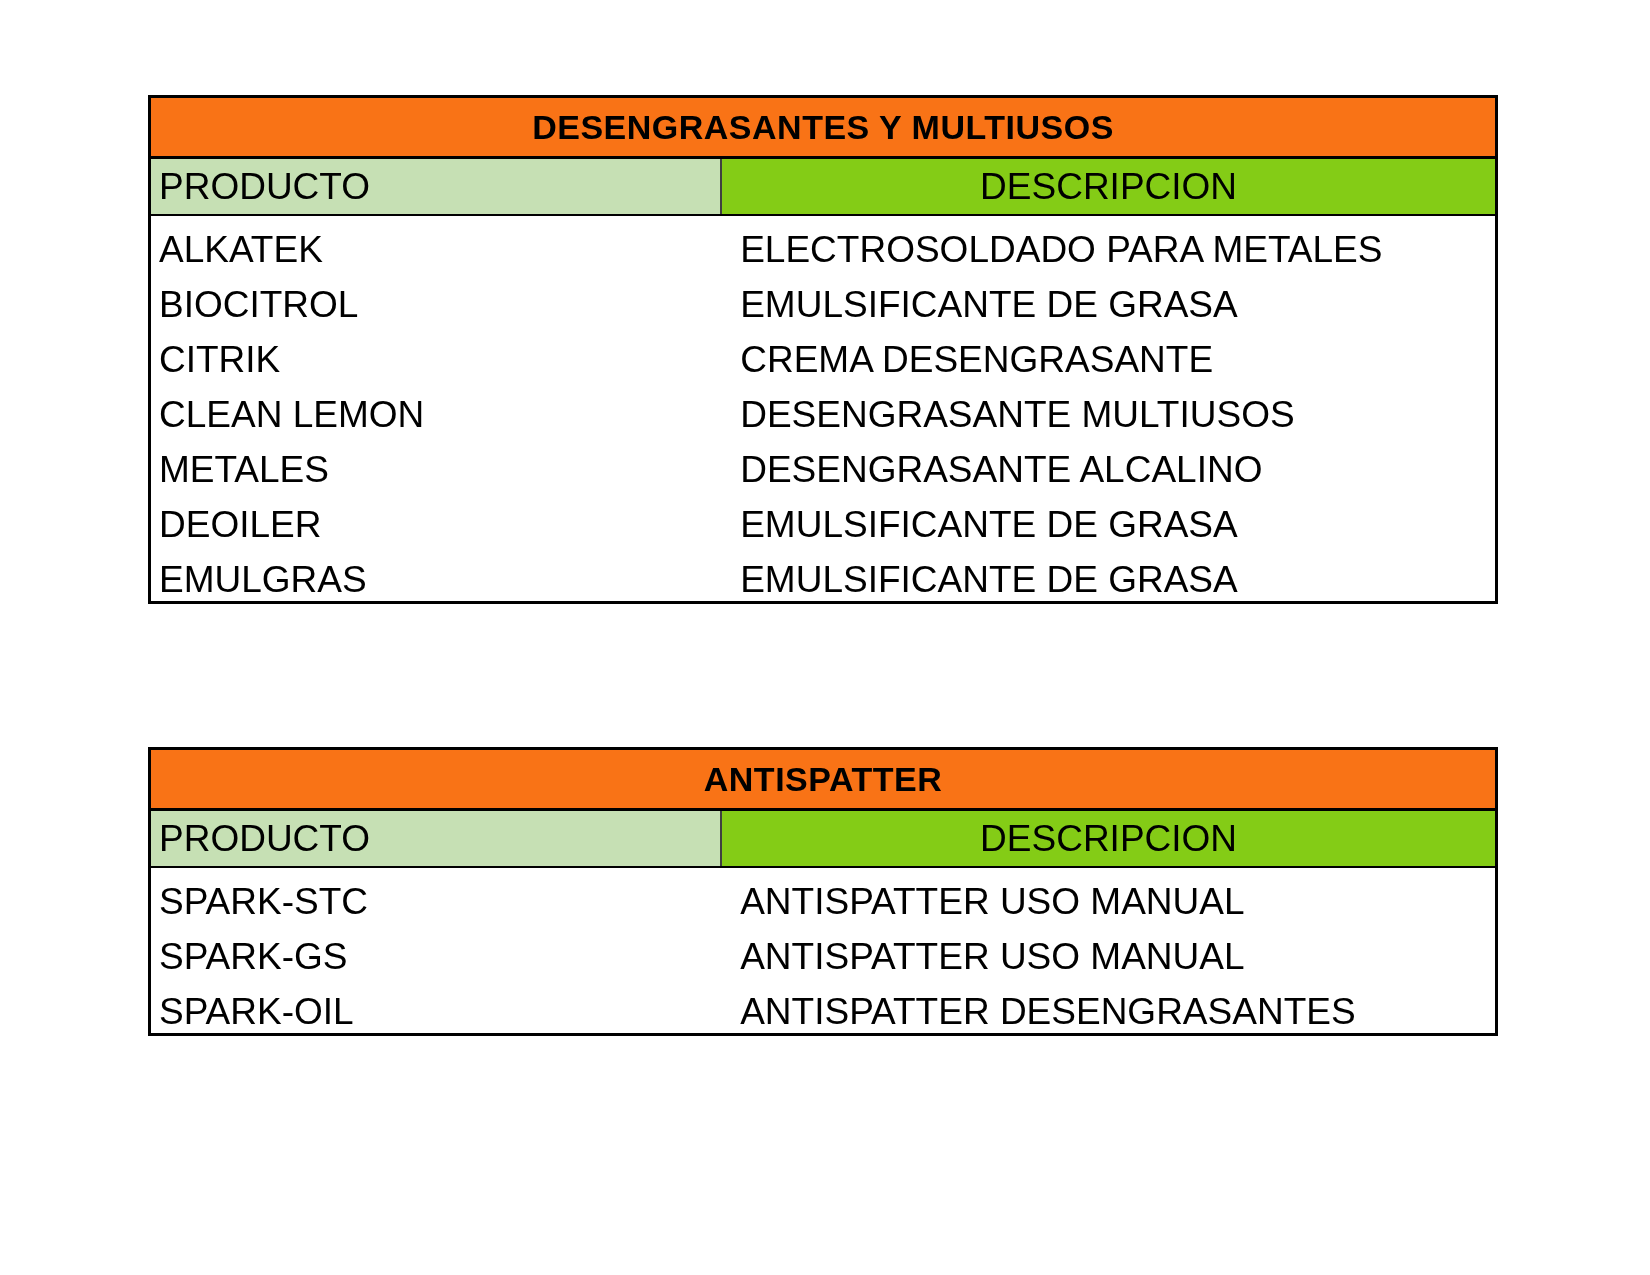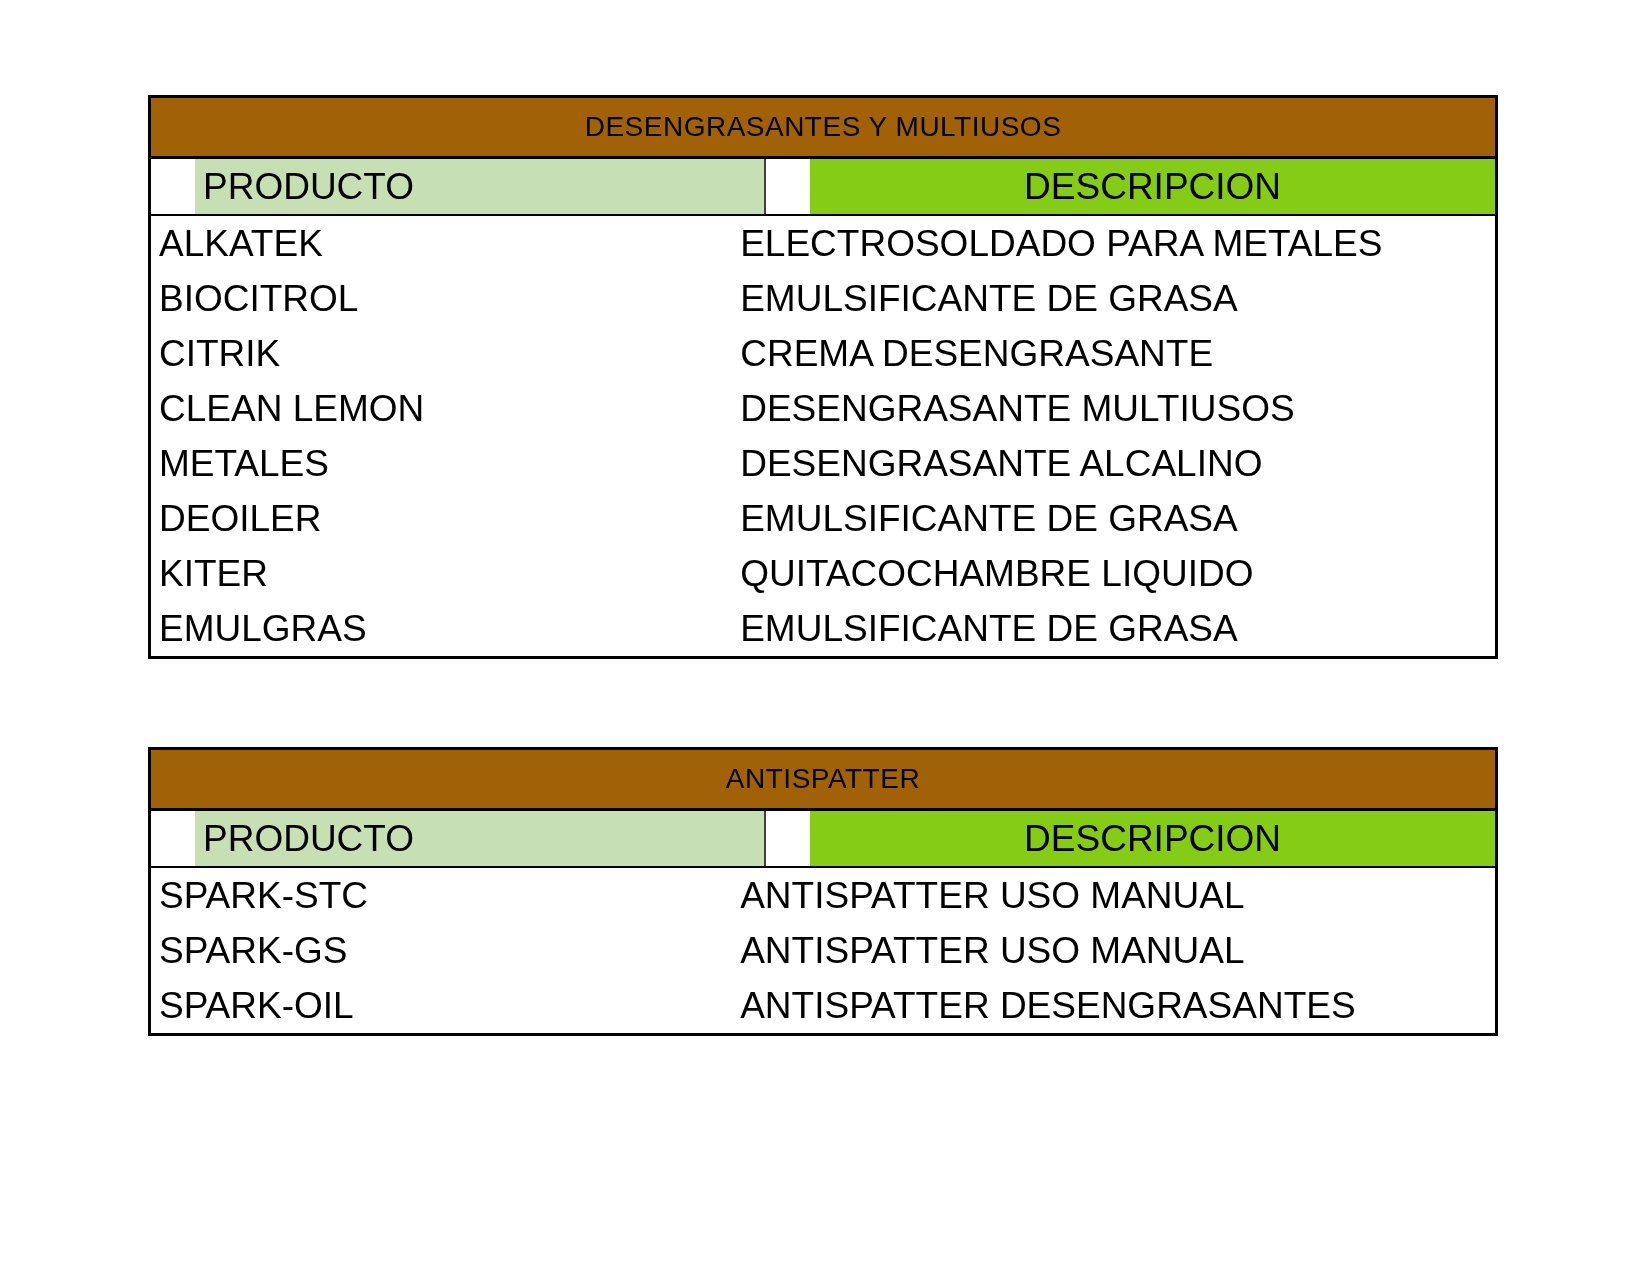--- a/index.html
+++ b/index.html
@@ -20,56 +20,55 @@
     width: 1350px;
     border: 3px solid #000000;
     box-sizing: border-box;
     background: #ffffff;
   }
   #table-0 { top: 95px; }
   #table-1 { top: 747px; }
 
   .table-title {
     height: 58px;
-    background: #a16207;
+    background: #f97316;
     border-bottom: 3px solid #000000;
     display: flex;
     align-items: center;
     justify-content: center;
-    font-size: 28px;
-    font-weight: normal;
+    font-size: 34px;
+    font-weight: bold;
     letter-spacing: 0.5px;
   }
   .table-header {
     display: flex;
     height: 55px;
     border-bottom: 2px solid #000000;
   }
   .header-cell {
     display: flex;
     align-items: center;
     font-size: 37px;
     box-sizing: border-box;
-    margin-left: 44px;
   }
   .header-product {
     width: 42.5%;
     background: #C6E0B4;
     border-right: 2px solid #404040;
     padding-left: 8px;
   }
   .header-description {
     flex: 1;
     background: #84cc16;
     justify-content: center;
   }
   .table-row {
     display: flex;
     height: 55px;
-    align-items: center;
+    align-items: flex-end;
     font-size: 37px;
   }
   .cell {
     box-sizing: border-box;
     white-space: nowrap;
     overflow: hidden;
   }
   .cell-product {
     width: 42.5%;
     padding-left: 8px;
@@ -107,24 +106,20 @@
       </div>
       <div class="table-row">
         <div class="cell cell-product">METALES</div>
         <div class="cell cell-description">DESENGRASANTE ALCALINO</div>
       </div>
       <div class="table-row">
         <div class="cell cell-product">DEOILER</div>
         <div class="cell cell-description">EMULSIFICANTE DE GRASA</div>
       </div>
       <div class="table-row">
-        <div class="cell cell-product">KITER</div>
-        <div class="cell cell-description">QUITACOCHAMBRE LIQUIDO</div>
-      </div>
-      <div class="table-row">
         <div class="cell cell-product">EMULGRAS</div>
         <div class="cell cell-description">EMULSIFICANTE DE GRASA</div>
       </div>
     </div>
 </section>
 
 <section id="table-1" class="product-table">
   <div class="table-title">ANTISPATTER</div>
   <div class="table-header">
     <div class="header-cell header-product">PRODUCTO</div>

